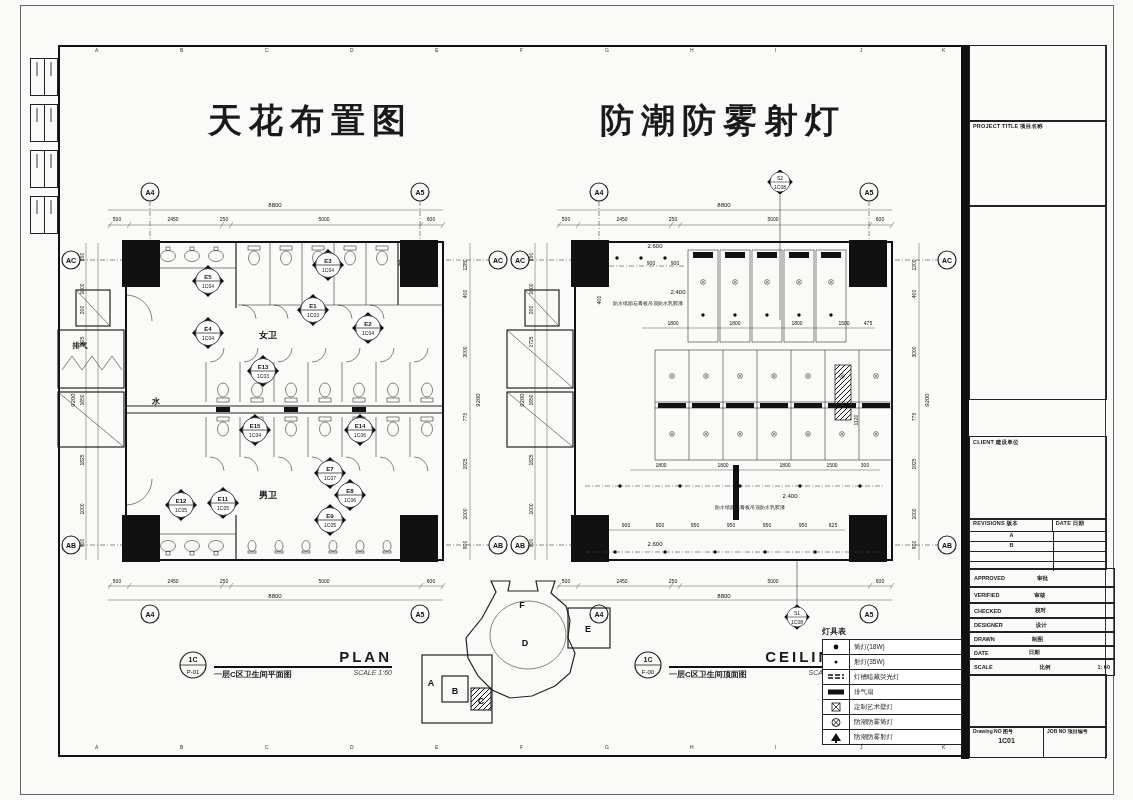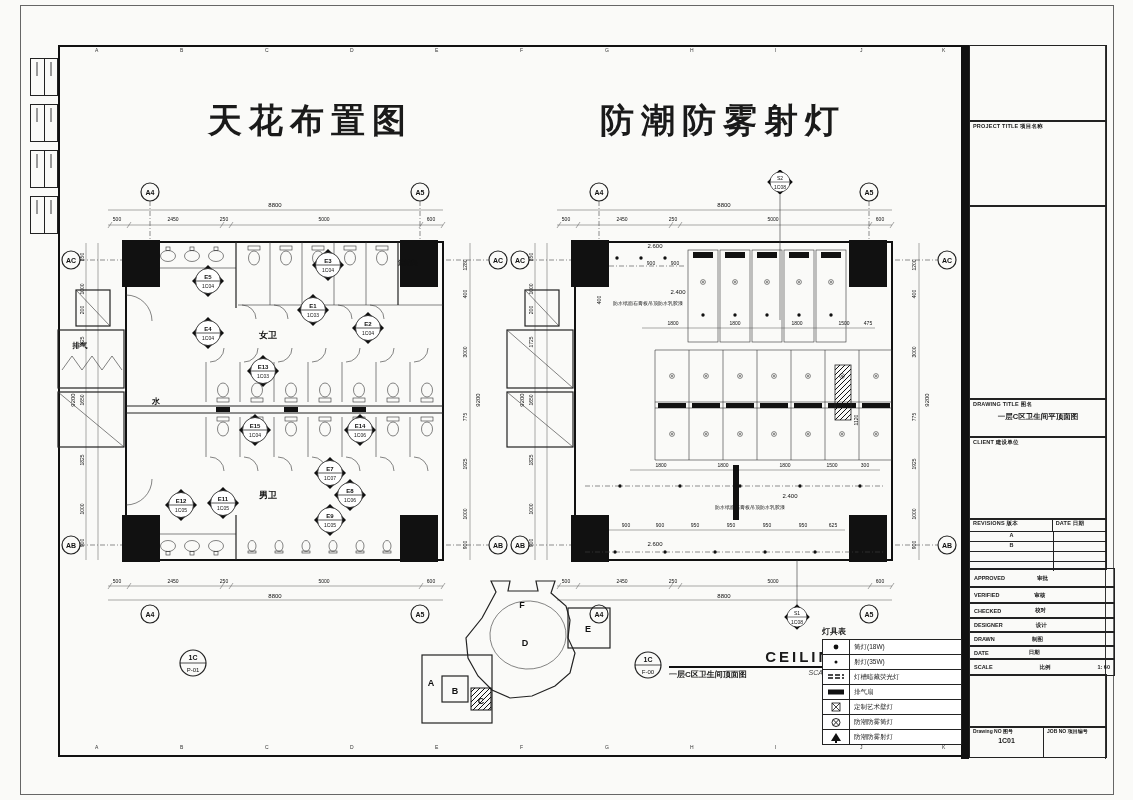--- a/index.html
+++ b/index.html
@@ -621,20 +621,28 @@
   </g>
 </svg>
 
 <div class="abs foot" style="left:178px;top:648px">
   <svg width="30" height="30">
     <circle cx="15" cy="15" r="13" class="ln"></circle>
     <line x1="2" y1="15" x2="28" y2="15" stroke="#222" stroke-width=".8"></line>
     <text x="15" y="12" text-anchor="middle" style="font-size:7px;font-weight:bold">1C</text>
     <text x="15" y="24" text-anchor="middle" style="font-size:6px">P-01</text>
   </svg>
+  <div class="foot-right">
+    <div class="foot-top">PLAN</div>
+    <div class="foot-line"></div>
+    <div class="foot-bot">
+      <span>一层C区卫生间平面图</span>
+      <span class="foot-scale">SCALE  1:60</span>
+    </div>
+  </div>
 </div>
 
 <div class="abs foot" style="left:633px;top:648px">
   <svg width="30" height="30">
     <circle cx="15" cy="15" r="13" class="ln"></circle>
     <line x1="2" y1="15" x2="28" y2="15" stroke="#222" stroke-width=".8"></line>
     <text x="15" y="12" text-anchor="middle" style="font-size:7px;font-weight:bold">1C</text>
     <text x="15" y="24" text-anchor="middle" style="font-size:6px">F-00</text>
   </svg>
   <div class="foot-right">
@@ -727,24 +735,20 @@
     </div>
   </div>
 </div>
 
 <div class="abs tb-col">
   <div class="tb-box" style="top:0;height:75px"></div>
   <div class="tb-box" style="top:75px;height:85px">
     <div class="tb-label">PROJECT TITLE 项目名称</div>
   </div>
   <div class="tb-box" style="top:160px;height:193px"></div>
-  <div class="tb-box" style="top:353px;height:38px">
-    <div class="tb-label">DRAWING TITLE 图名</div>
-    <div style="font-size:7.5px;font-weight:bold;text-align:center;margin-top:2px">一层C区卫生间平顶面图</div>
-  </div>
   <div class="tb-box" style="top:391px;height:82px">
     <div class="tb-label">CLIENT 建设单位</div>
   </div>
   <div class="tb-box" style="top:473px;height:50px">
     <div style="display:flex;border-bottom:1px solid #222;height:12px">
       <div class="tb-label" style="flex:1.6;border-right:1px solid #222;padding:1px 3px">REVISIONS 版本</div>
       <div class="tb-label" style="flex:1;padding:1px 3px">DATE 日期</div>
     </div>
     <div style="display:flex;border-bottom:1px solid #222;height:9px">
       <div style="flex:1.6;border-right:1px solid #222;text-align:center;font-size:5.5px;font-weight:bold">A</div>

